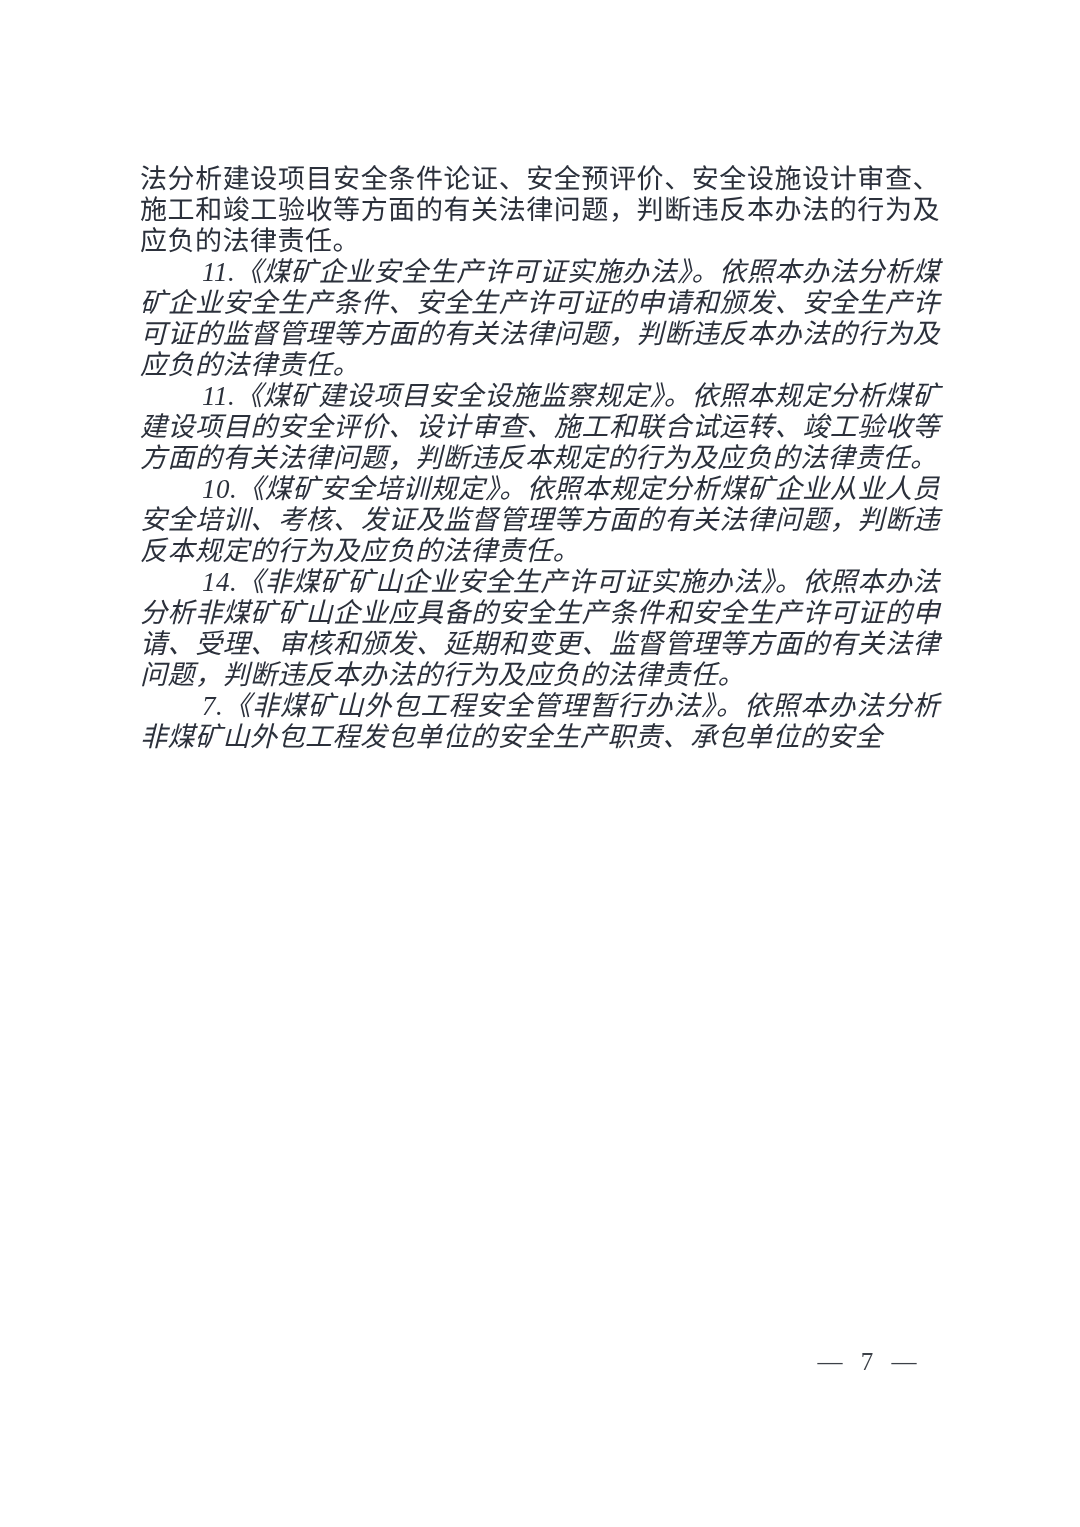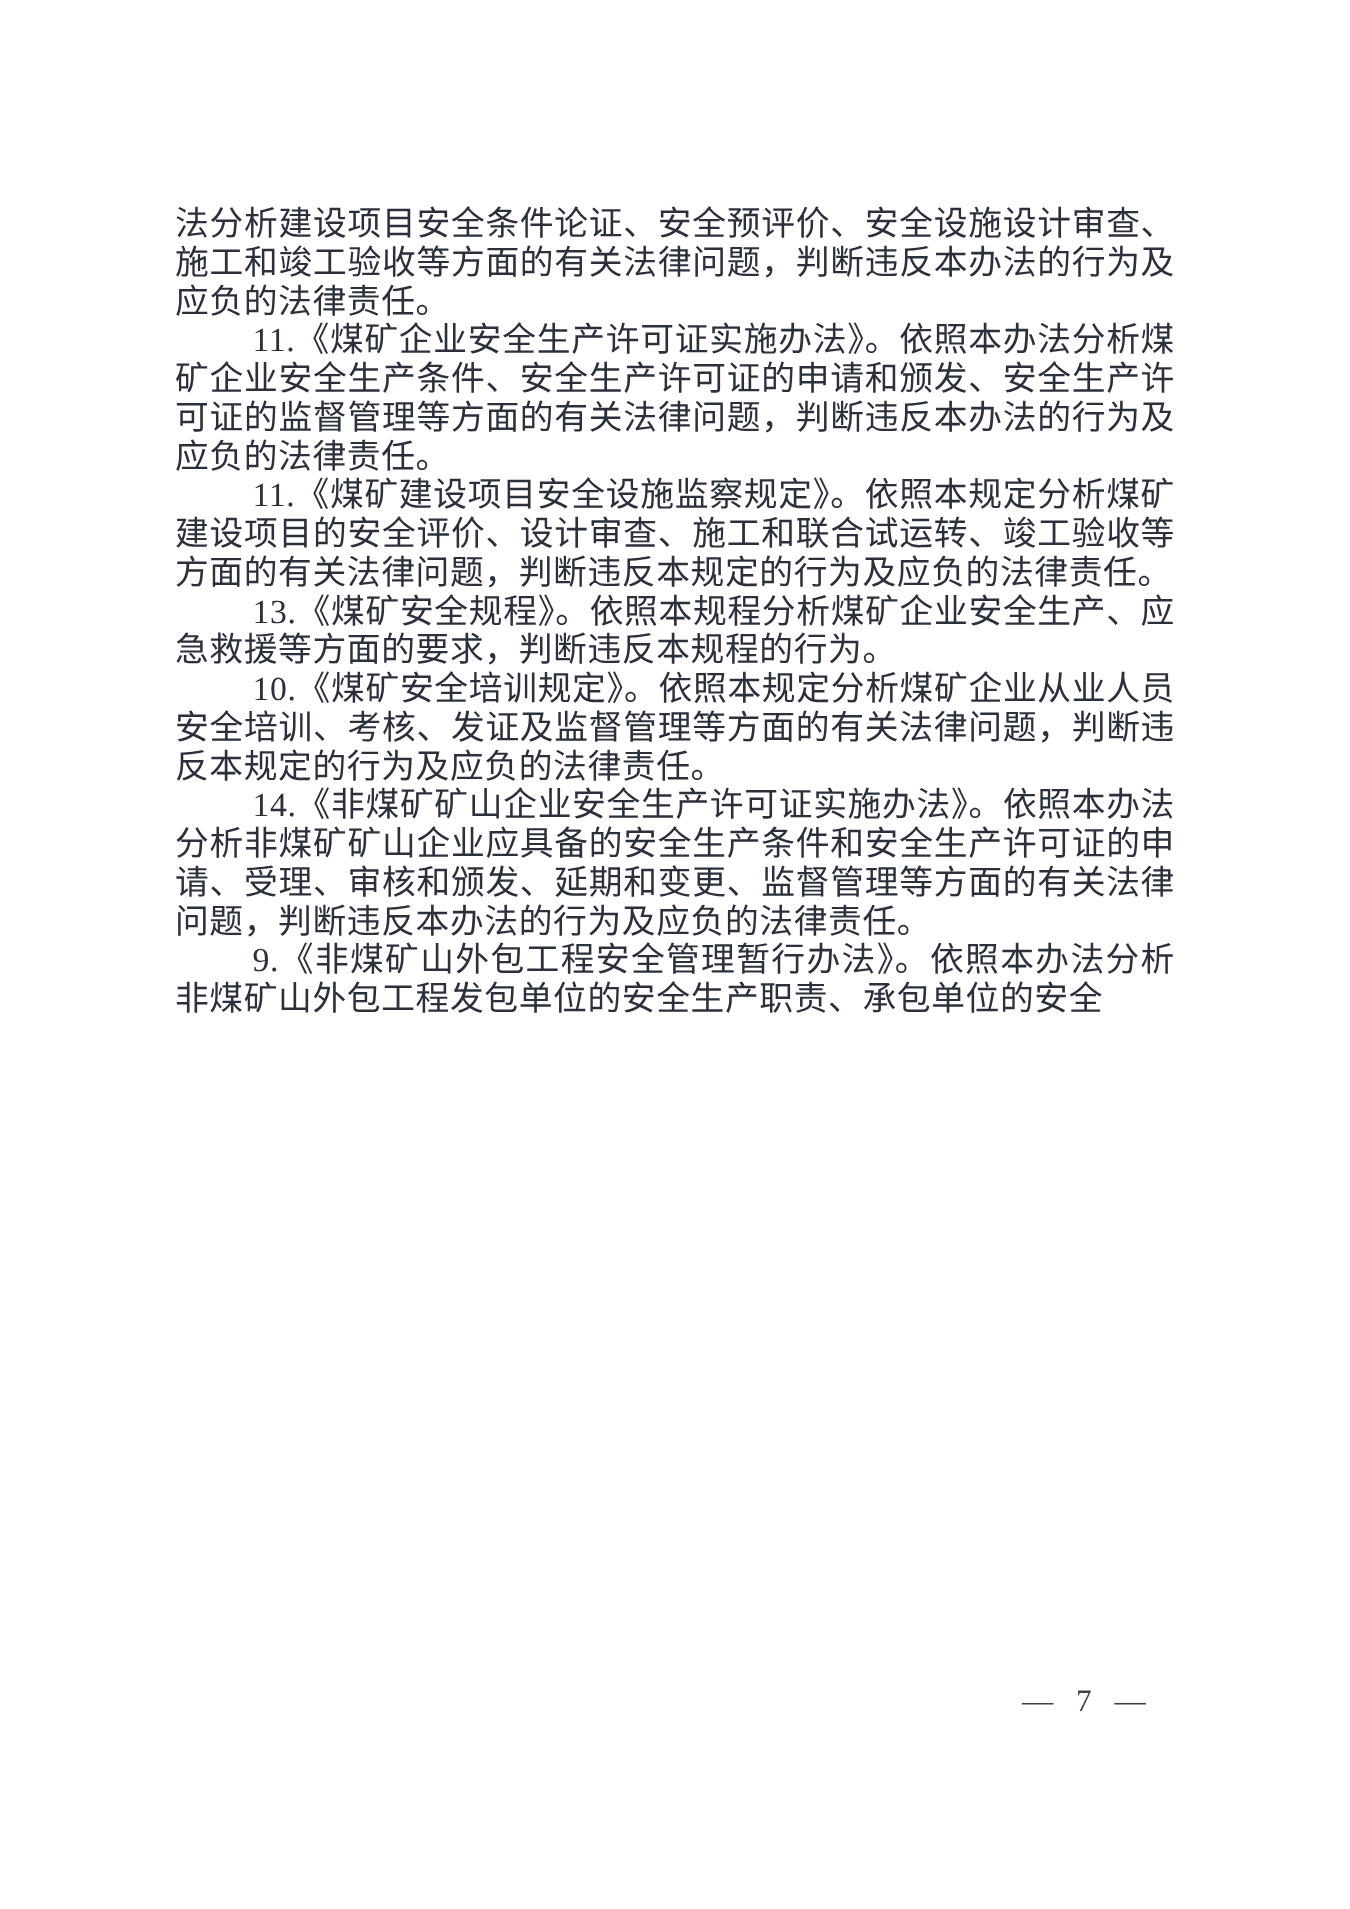--- a/index.html
+++ b/index.html
@@ -27,20 +27,21 @@
     font-size: 27px;
     line-height: 31px;
     letter-spacing: 0.5px;
     text-align: justify;
     text-align-last: left;
     text-justify: inter-ideograph;
     word-break: break-all;
   }
   .para.indent {
     text-indent: 62px;
+    font-style: italic;
   }
   .page-footer {
     position: absolute;
     left: 790px;
     top: 1348px;
     width: 160px;
     text-align: center;
     font-size: 25px;
     letter-spacing: 6px;
     color: #3c4148;
@@ -49,21 +50,20 @@
 </style>
 </head>
 <body>
 
 <div class="page">
 
   <div class="content">
     <p class="para">法分析建设项目安全条件论证、安全预评价、安全设施设计审查、施工和竣工验收等方面的有关法律问题，判断违反本办法的行为及应负的法律责任。</p>
     <p class="para indent">11.《煤矿企业安全生产许可证实施办法》。依照本办法分析煤矿企业安全生产条件、安全生产许可证的申请和颁发、安全生产许可证的监督管理等方面的有关法律问题，判断违反本办法的行为及应负的法律责任。</p>
     <p class="para indent">11.《煤矿建设项目安全设施监察规定》。依照本规定分析煤矿建设项目的安全评价、设计审查、施工和联合试运转、竣工验收等方面的有关法律问题，判断违反本规定的行为及应负的法律责任。</p>
-    <p class="para indent">13.《煤矿安全规程》。依照本规程分析煤矿企业安全生产、应急救援等方面的要求，判断违反本规程的行为。</p>
     <p class="para indent">10.《煤矿安全培训规定》。依照本规定分析煤矿企业从业人员安全培训、考核、发证及监督管理等方面的有关法律问题，判断违反本规定的行为及应负的法律责任。</p>
     <p class="para indent">14.《非煤矿矿山企业安全生产许可证实施办法》。依照本办法分析非煤矿矿山企业应具备的安全生产条件和安全生产许可证的申请、受理、审核和颁发、延期和变更、监督管理等方面的有关法律问题，判断违反本办法的行为及应负的法律责任。</p>
-    <p class="para indent">9.《非煤矿山外包工程安全管理暂行办法》。依照本办法分析非煤矿山外包工程发包单位的安全生产职责、承包单位的安全</p>
+    <p class="para indent">7.《非煤矿山外包工程安全管理暂行办法》。依照本办法分析非煤矿山外包工程发包单位的安全生产职责、承包单位的安全</p>
   </div>
 
   <div class="page-footer">— 7 —</div>
 
 </div>
 
 </body></html>

